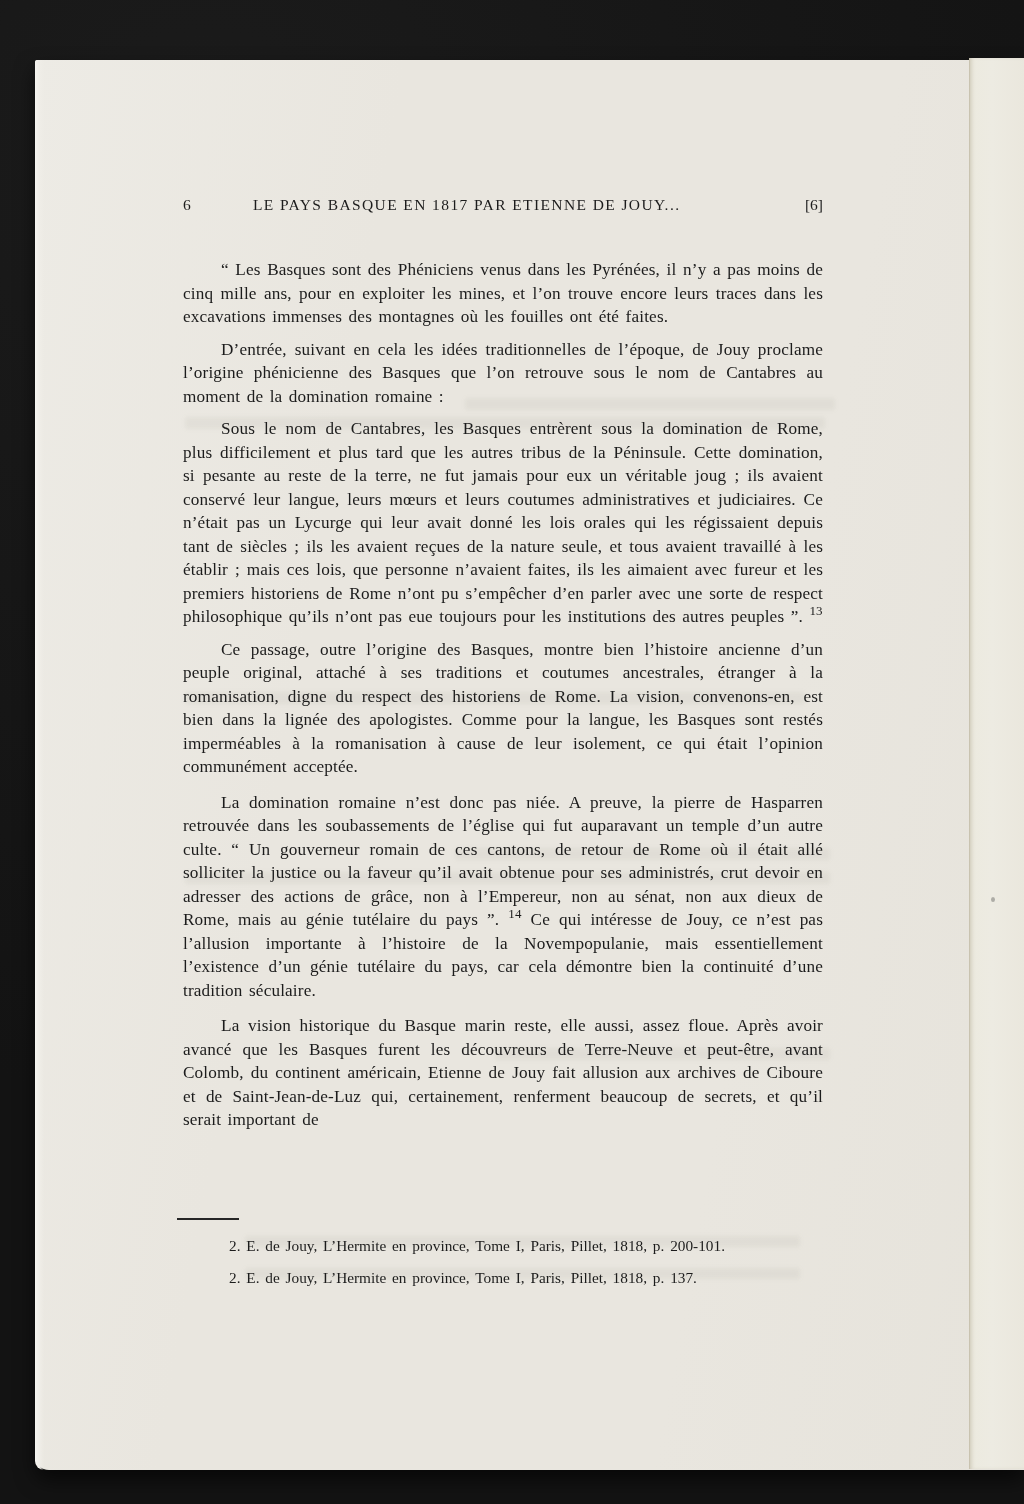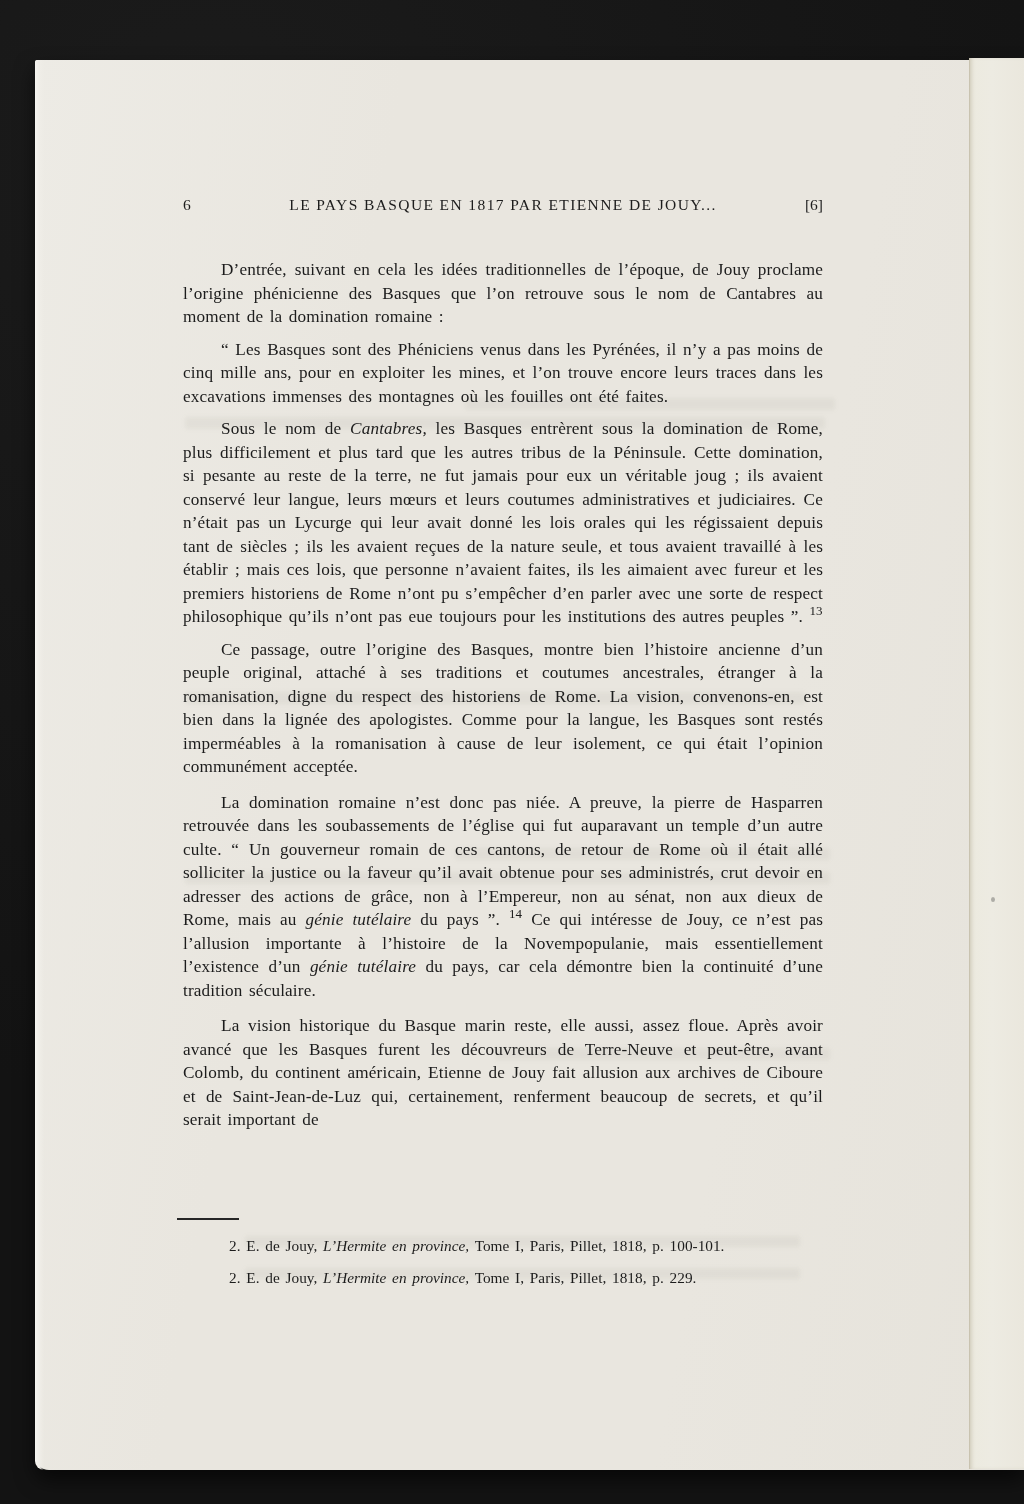--- a/index.html
+++ b/index.html
@@ -78,41 +78,41 @@
   }
   .running-header {
     display: flex;
     align-items: baseline;
     font-size: 15.5px;
     height: 20px;
   }
   .running-header .pn { width: 70px; }
   .running-header .title {
     flex: 1;
-    text-align: center;
+    text-align: left;
     letter-spacing: 1.4px;
     white-space: nowrap;
   }
   .running-header .bn { width: 70px; text-align: right; }
   .body-text {
     margin-top: 42px;
     font-size: 17.2px;
     line-height: 23.5px;
     text-align: justify;
     word-spacing: 2px;
     letter-spacing: 0.15px;
   }
   .body-text p {
     margin: 9px 0 0 0;
     text-indent: 38px;
   }
   .body-text p:first-child { margin-top: 0; }
   .body-text p:nth-child(5),
   .body-text p:nth-child(6) { margin-top: 12px; }
-  .it { font-style: italic; }
+  .it { }
   sup {
     font-size: 13px;
     line-height: 0;
     vertical-align: super;
   }
   
   .footnotes {
     position: absolute;
     left: 148px;
     top: 1158px;
@@ -152,28 +152,28 @@
     <div class="bleed b8"></div>
     <div class="speck"></div>
 
     <div class="text-column">
       <div class="running-header">
         <span class="pn">6</span>
         <span class="title">LE PAYS BASQUE EN 1817 PAR ETIENNE DE JOUY...</span>
         <span class="bn">[6]</span>
       </div>
       <div class="body-text">
+          <p><span>“ Les Basques sont des Phéniciens venus dans les Pyrénées, il n’y a pas moins de cinq mille ans, pour en exploiter les mines, et l’on trouve encore leurs traces dans les excavations immenses des montagnes où les fouilles ont été faites.</span></p>
           <p><span>D’entrée, suivant en cela les idées traditionnelles de l’époque, de Jouy proclame l’origine phénicienne des Basques que l’on retrouve sous le nom de Cantabres au moment de la domination romaine :</span></p>
-          <p><span>“ Les Basques sont des Phéniciens venus dans les Pyrénées, il n’y a pas moins de cinq mille ans, pour en exploiter les mines, et l’on trouve encore leurs traces dans les excavations immenses des montagnes où les fouilles ont été faites.</span></p>
           <p><span>Sous le nom de </span><span class="it">Cantabres,</span><span> les Basques entrèrent sous la domination de Rome, plus difficilement et plus tard que les autres tribus de la Péninsule. Cette domination, si pesante au reste de la terre, ne fut jamais pour eux un véritable joug ; ils avaient conservé leur langue, leurs mœurs et leurs coutumes administratives et judiciaires. Ce n’était pas un Lycurge qui leur avait donné les lois orales qui les régissaient depuis tant de siècles ; ils les avaient reçues de la nature seule, et tous avaient travaillé à les établir ; mais ces lois, que personne n’avaient faites, ils les aimaient avec fureur et les premiers historiens de Rome n’ont pu s’empêcher d’en parler avec une sorte de respect philosophique qu’ils n’ont pas eue toujours pour les institutions des autres peuples ”. </span><sup>13</sup></p>
           <p><span>Ce passage, outre l’origine des Basques, montre bien l’histoire ancienne d’un peuple original, attaché à ses traditions et coutumes ancestrales, étranger à la romanisation, digne du respect des historiens de Rome. La vision, convenons-en, est bien dans la lignée des apologistes. Comme pour la langue, les Basques sont restés imperméables à la romanisation à cause de leur isolement, ce qui était l’opinion communément acceptée.</span></p>
           <p><span>La domination romaine n’est donc pas niée. A preuve, la pierre de Hasparren retrouvée dans les soubassements de l’église qui fut auparavant un temple d’un autre culte. “ Un gouverneur romain de ces cantons, de retour de Rome où il était allé solliciter la justice ou la faveur qu’il avait obtenue pour ses administrés, crut devoir en adresser des actions de grâce, non à l’Empereur, non au sénat, non aux dieux de Rome, mais au </span><span class="it">génie tutélaire</span><span> du pays ”. </span><sup>14</sup><span> Ce qui intéresse de Jouy, ce n’est pas l’allusion importante à l’histoire de la Novempopulanie, mais essentiellement l’existence d’un </span><span class="it">génie tutélaire</span><span> du pays, car cela démontre bien la continuité d’une tradition séculaire.</span></p>
           <p><span>La vision historique du Basque marin reste, elle aussi, assez floue. Après avoir avancé que les Basques furent les découvreurs de Terre-Neuve et peut-être, avant Colomb, du continent américain, Etienne de Jouy fait allusion aux archives de Ciboure et de Saint-Jean-de-Luz qui, certainement, renferment beaucoup de secrets, et qu’il serait important de</span></p>
         </div>
     </div>
 
     <div class="footnotes">
       <div class="fn-rule"></div>
-    <p><span>2. E. de Jouy, </span><span class="it">L’Hermite en province,</span><span> Tome I, Paris, Pillet, 1818, p. 100-101.</span></p>
-        <p><span>2. E. de Jouy, </span><span class="it">L’Hermite en province,</span><span> Tome I, Paris, Pillet, 1818, p. 229.</span></p>
+    <p><span>2. E. de Jouy, </span><span class="it">L’Hermite en province,</span><span> Tome I, Paris, Pillet, 1818, p. 200-101.</span></p>
+        <p><span>2. E. de Jouy, </span><span class="it">L’Hermite en province,</span><span> Tome I, Paris, Pillet, 1818, p. 137.</span></p>
       </div>
   </div>
 </div>
 
 </body></html>

